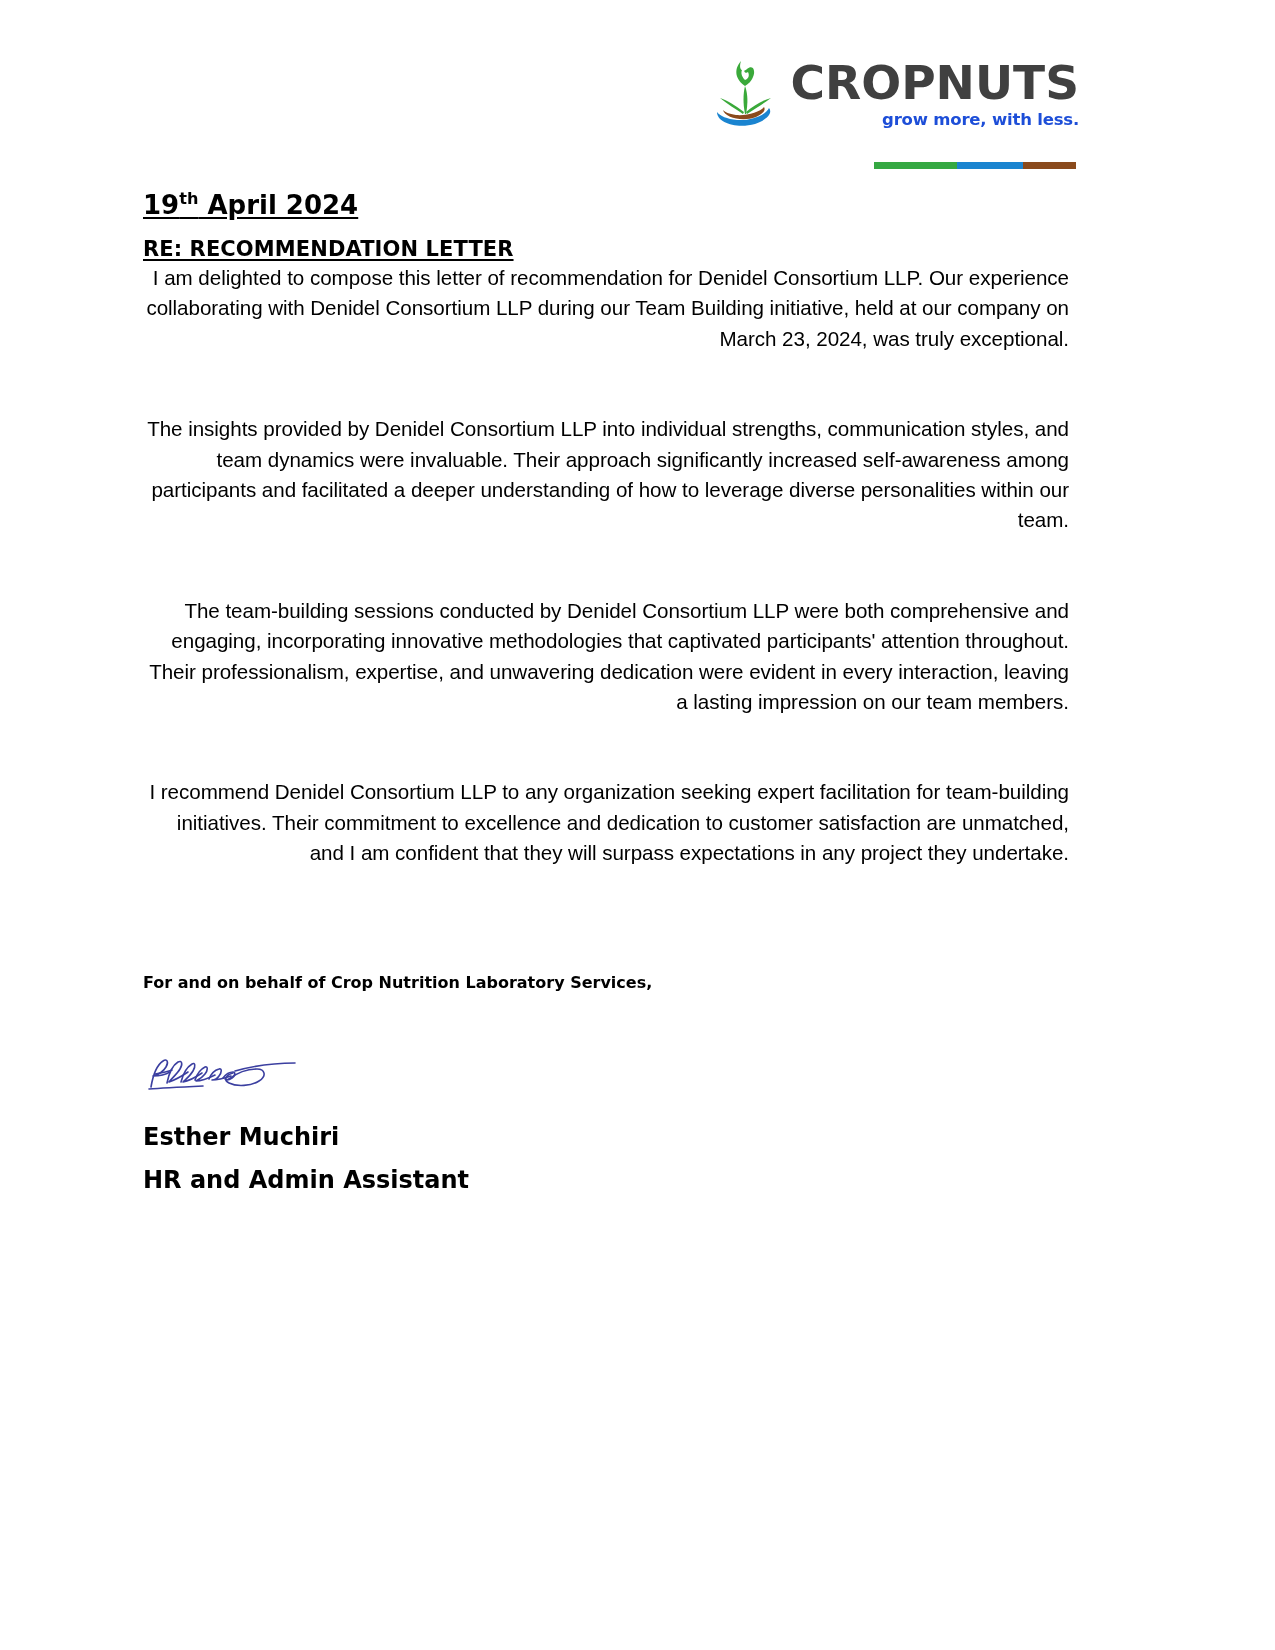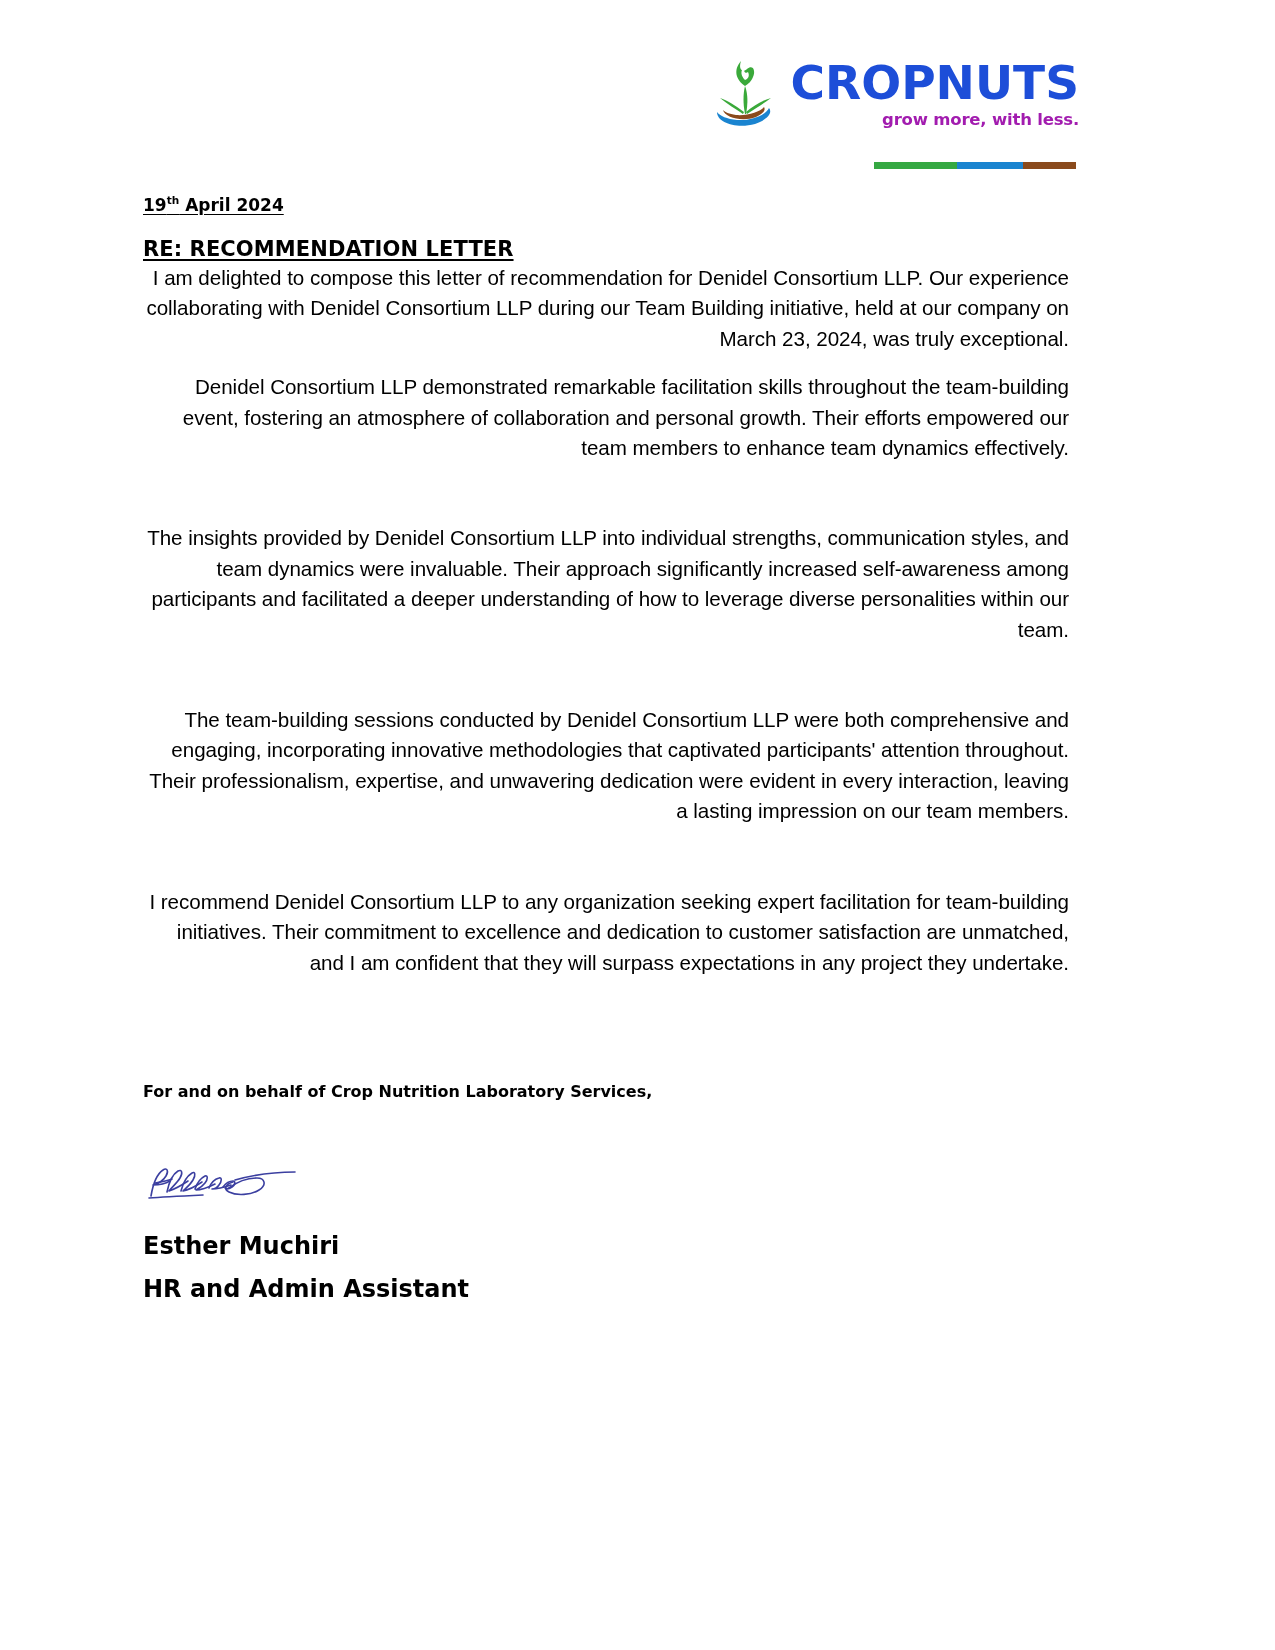--- a/index.html
+++ b/index.html
@@ -48,28 +48,28 @@
     flex-direction: column;
     align-items: flex-end;
     padding-top: 6px;
   }
   .logo-word {
     font-family: "DejaVu Sans", sans-serif;
     font-size: 47px;
     line-height: 50px;
     font-weight: 600;
     letter-spacing: 0px;
-    color: #1d4ed8;
+    color: #404040;
   }
   .logo-tag {
     font-family: "DejaVu Sans", sans-serif;
     font-size: 16.5px;
     line-height: 20px;
     font-weight: 600;
-    color: #a21caf;
+    color: #1d4ed8;
     margin-top: 2px;
     letter-spacing: -0.2px;
   }
   .rule-bar {
     position: absolute;
     left: 874px;
     top: 162px;
     width: 202px;
     height: 7px;
     display: flex;
@@ -83,21 +83,21 @@
   .body-wrap {
     position: absolute;
     left: 143px;
     top: 192px;
     width: 926px;
   }
 
   .heading-line {
     font-family: "DejaVu Sans", sans-serif;
     font-weight: bold;
-    font-size: 17px;
+    font-size: 26px;
     line-height: 26px;
     margin-bottom: 17px;
   }
   .heading-line .u {
     text-decoration: underline;
     text-underline-offset: 3px;
   }
   .heading-line sup {
     font-size: 0.62em;
     vertical-align: super;
@@ -187,21 +187,20 @@
 
     <div class="heading-line">
       <span class="u"><span>19</span><sup>th</sup><span> April 2024</span></span>
     </div>
 
     <div class="subject-line">
       <span class="u">RE: RECOMMENDATION LETTER</span>
     </div>
 
     <p class="para">I am delighted to compose this letter of recommendation for Denidel Consortium LLP. Our experience collaborating with Denidel Consortium LLP during our Team Building initiative, held at our company on March 23, 2024, was truly exceptional.</p>
-    <p class="para">Denidel Consortium LLP demonstrated remarkable facilitation skills throughout the team-building event, fostering an atmosphere of collaboration and personal growth. Their efforts empowered our team members to enhance team dynamics effectively.</p>
     <p class="para gap-before">The insights provided by Denidel Consortium LLP into individual strengths, communication styles, and team dynamics were invaluable. Their approach significantly increased self-awareness among participants and facilitated a deeper understanding of how to leverage diverse personalities within our team.</p>
     <p class="para gap-before">The team-building sessions conducted by Denidel Consortium LLP were both comprehensive and engaging, incorporating innovative methodologies that captivated participants' attention throughout. Their professionalism, expertise, and unwavering dedication were evident in every interaction, leaving a lasting impression on our team members.</p>
     <p class="para gap-before">I recommend Denidel Consortium LLP to any organization seeking expert facilitation for team-building initiatives. Their commitment to excellence and dedication to customer satisfaction are unmatched, and I am confident that they will surpass expectations in any project they undertake.</p>
 
     <div class="closing">For and on behalf of Crop Nutrition Laboratory Services,</div>
 
     <div class="signature-area">
       <span>
         <svg width="190" height="48" viewBox="0 0 190 48" aria-hidden="true">
           <g fill="none" stroke="#3b3fa0" stroke-width="1.6" stroke-linecap="round" stroke-linejoin="round">

